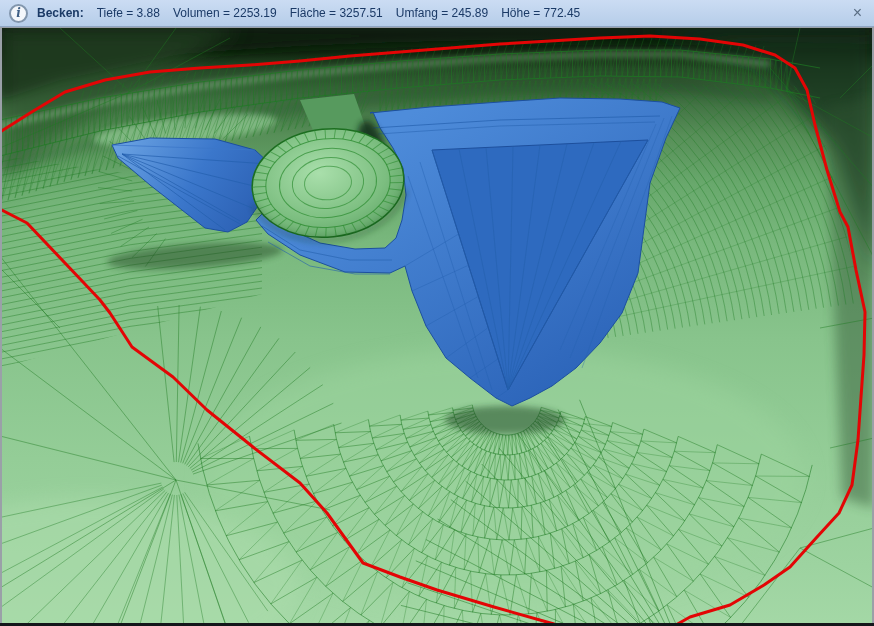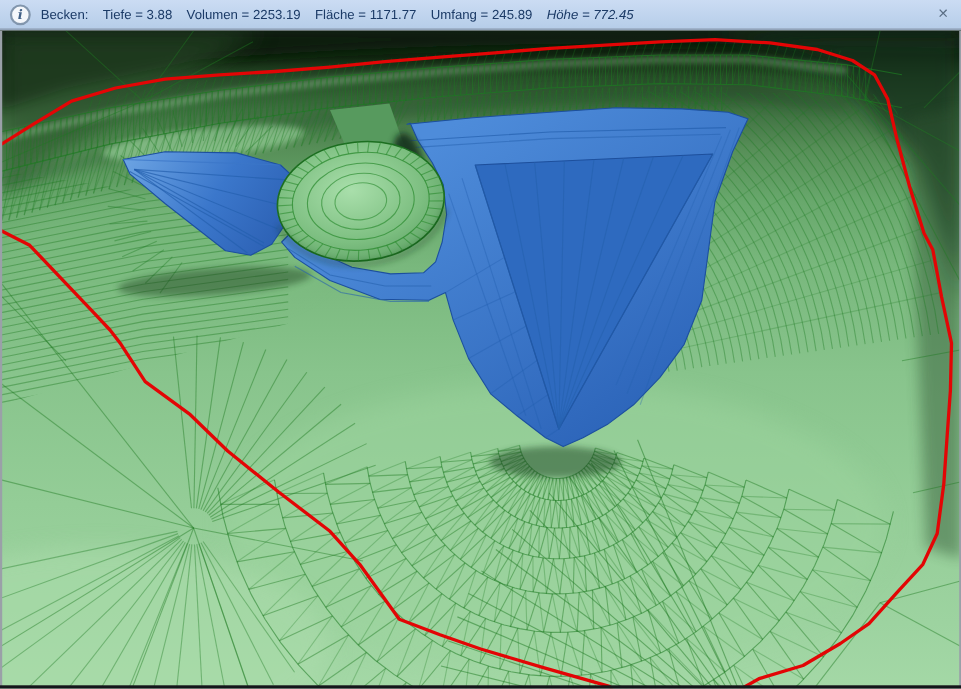--- a/index.html
+++ b/index.html
@@ -17,26 +17,26 @@
   .close-btn{margin-left:auto;font-size:16px;line-height:1;padding:0 3px;cursor:default;}
   .viewport{position:absolute;top:28px;left:0;width:874px;height:598px;background:#0d2010;}
   svg{display:block;}
 </style>
 </head>
 <body>
 
 <div class="window">
   <div class="info-bar" style="background: linear-gradient(rgb(203, 220, 243), rgb(182, 205, 233));">
     <span class="icon-circle">i</span>
-    <span class="bar-text" style="color: rgb(27, 58, 102);">Becken:</span>
+    <span class="bar-text" style="color: rgb(27, 58, 102); font-weight: bold;">Becken:</span>
     <span class="bar-text metric" style="color: rgb(27, 58, 102);">Tiefe = 3.88</span>
     <span class="bar-text metric" style="color: rgb(27, 58, 102);">Volumen = 2253.19</span>
-    <span class="bar-text metric" style="color: rgb(27, 58, 102);">Fläche = 1171.77</span>
+    <span class="bar-text metric" style="color: rgb(27, 58, 102);">Fläche = 3257.51</span>
     <span class="bar-text metric" style="color: rgb(27, 58, 102);">Umfang = 245.89</span>
-    <span class="bar-text metric" style="color: rgb(27, 58, 102); font-style: italic;">Höhe = 772.45</span>
+    <span class="bar-text metric" style="color: rgb(27, 58, 102);">Höhe = 772.45</span>
     <span class="close-btn" style="color: rgb(90, 110, 132);">×</span>
   </div>
   <div class="viewport">
     <svg id="scene" width="874" height="598">
         <defs>
           <linearGradient id="bgGrad" x1="0" y1="0" x2="0" y2="1">
             <stop offset="0" stop-color="#0d2010"></stop>
             <stop offset="0.04" stop-color="#10260f"></stop>
             <stop offset="0.07" stop-color="#274a28"></stop>
             <stop offset="0.12" stop-color="#3f6f41"></stop>

